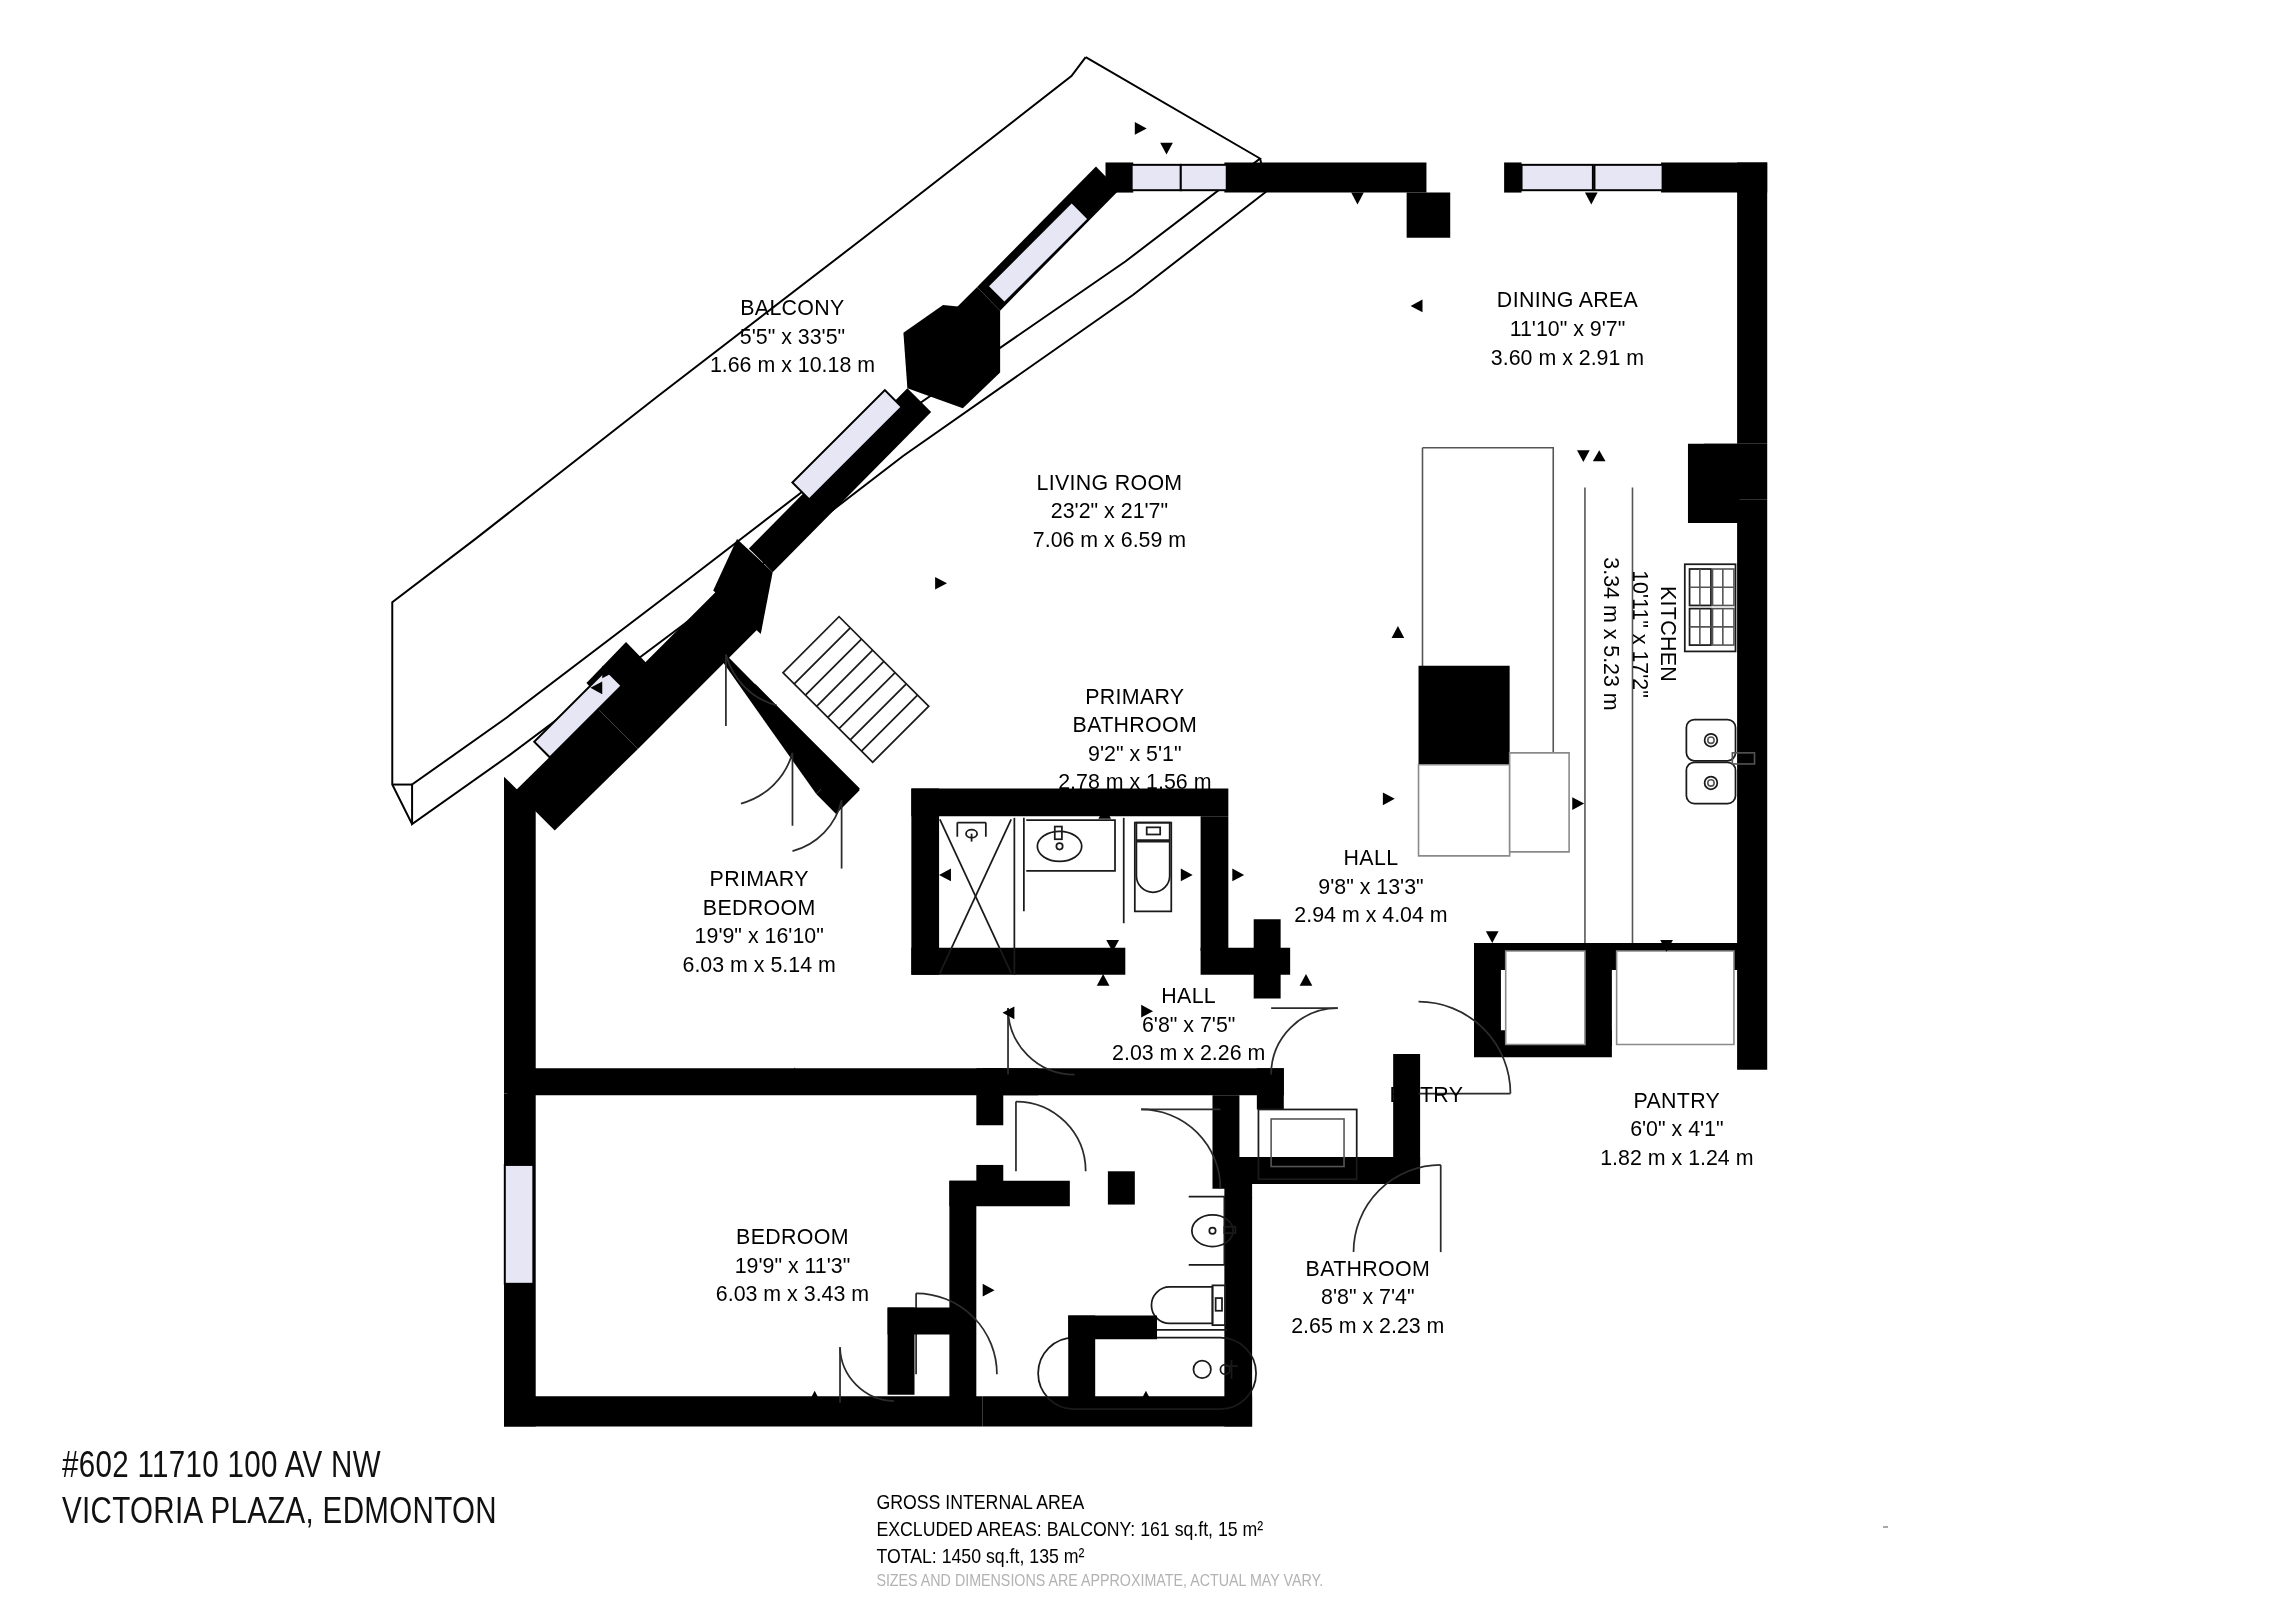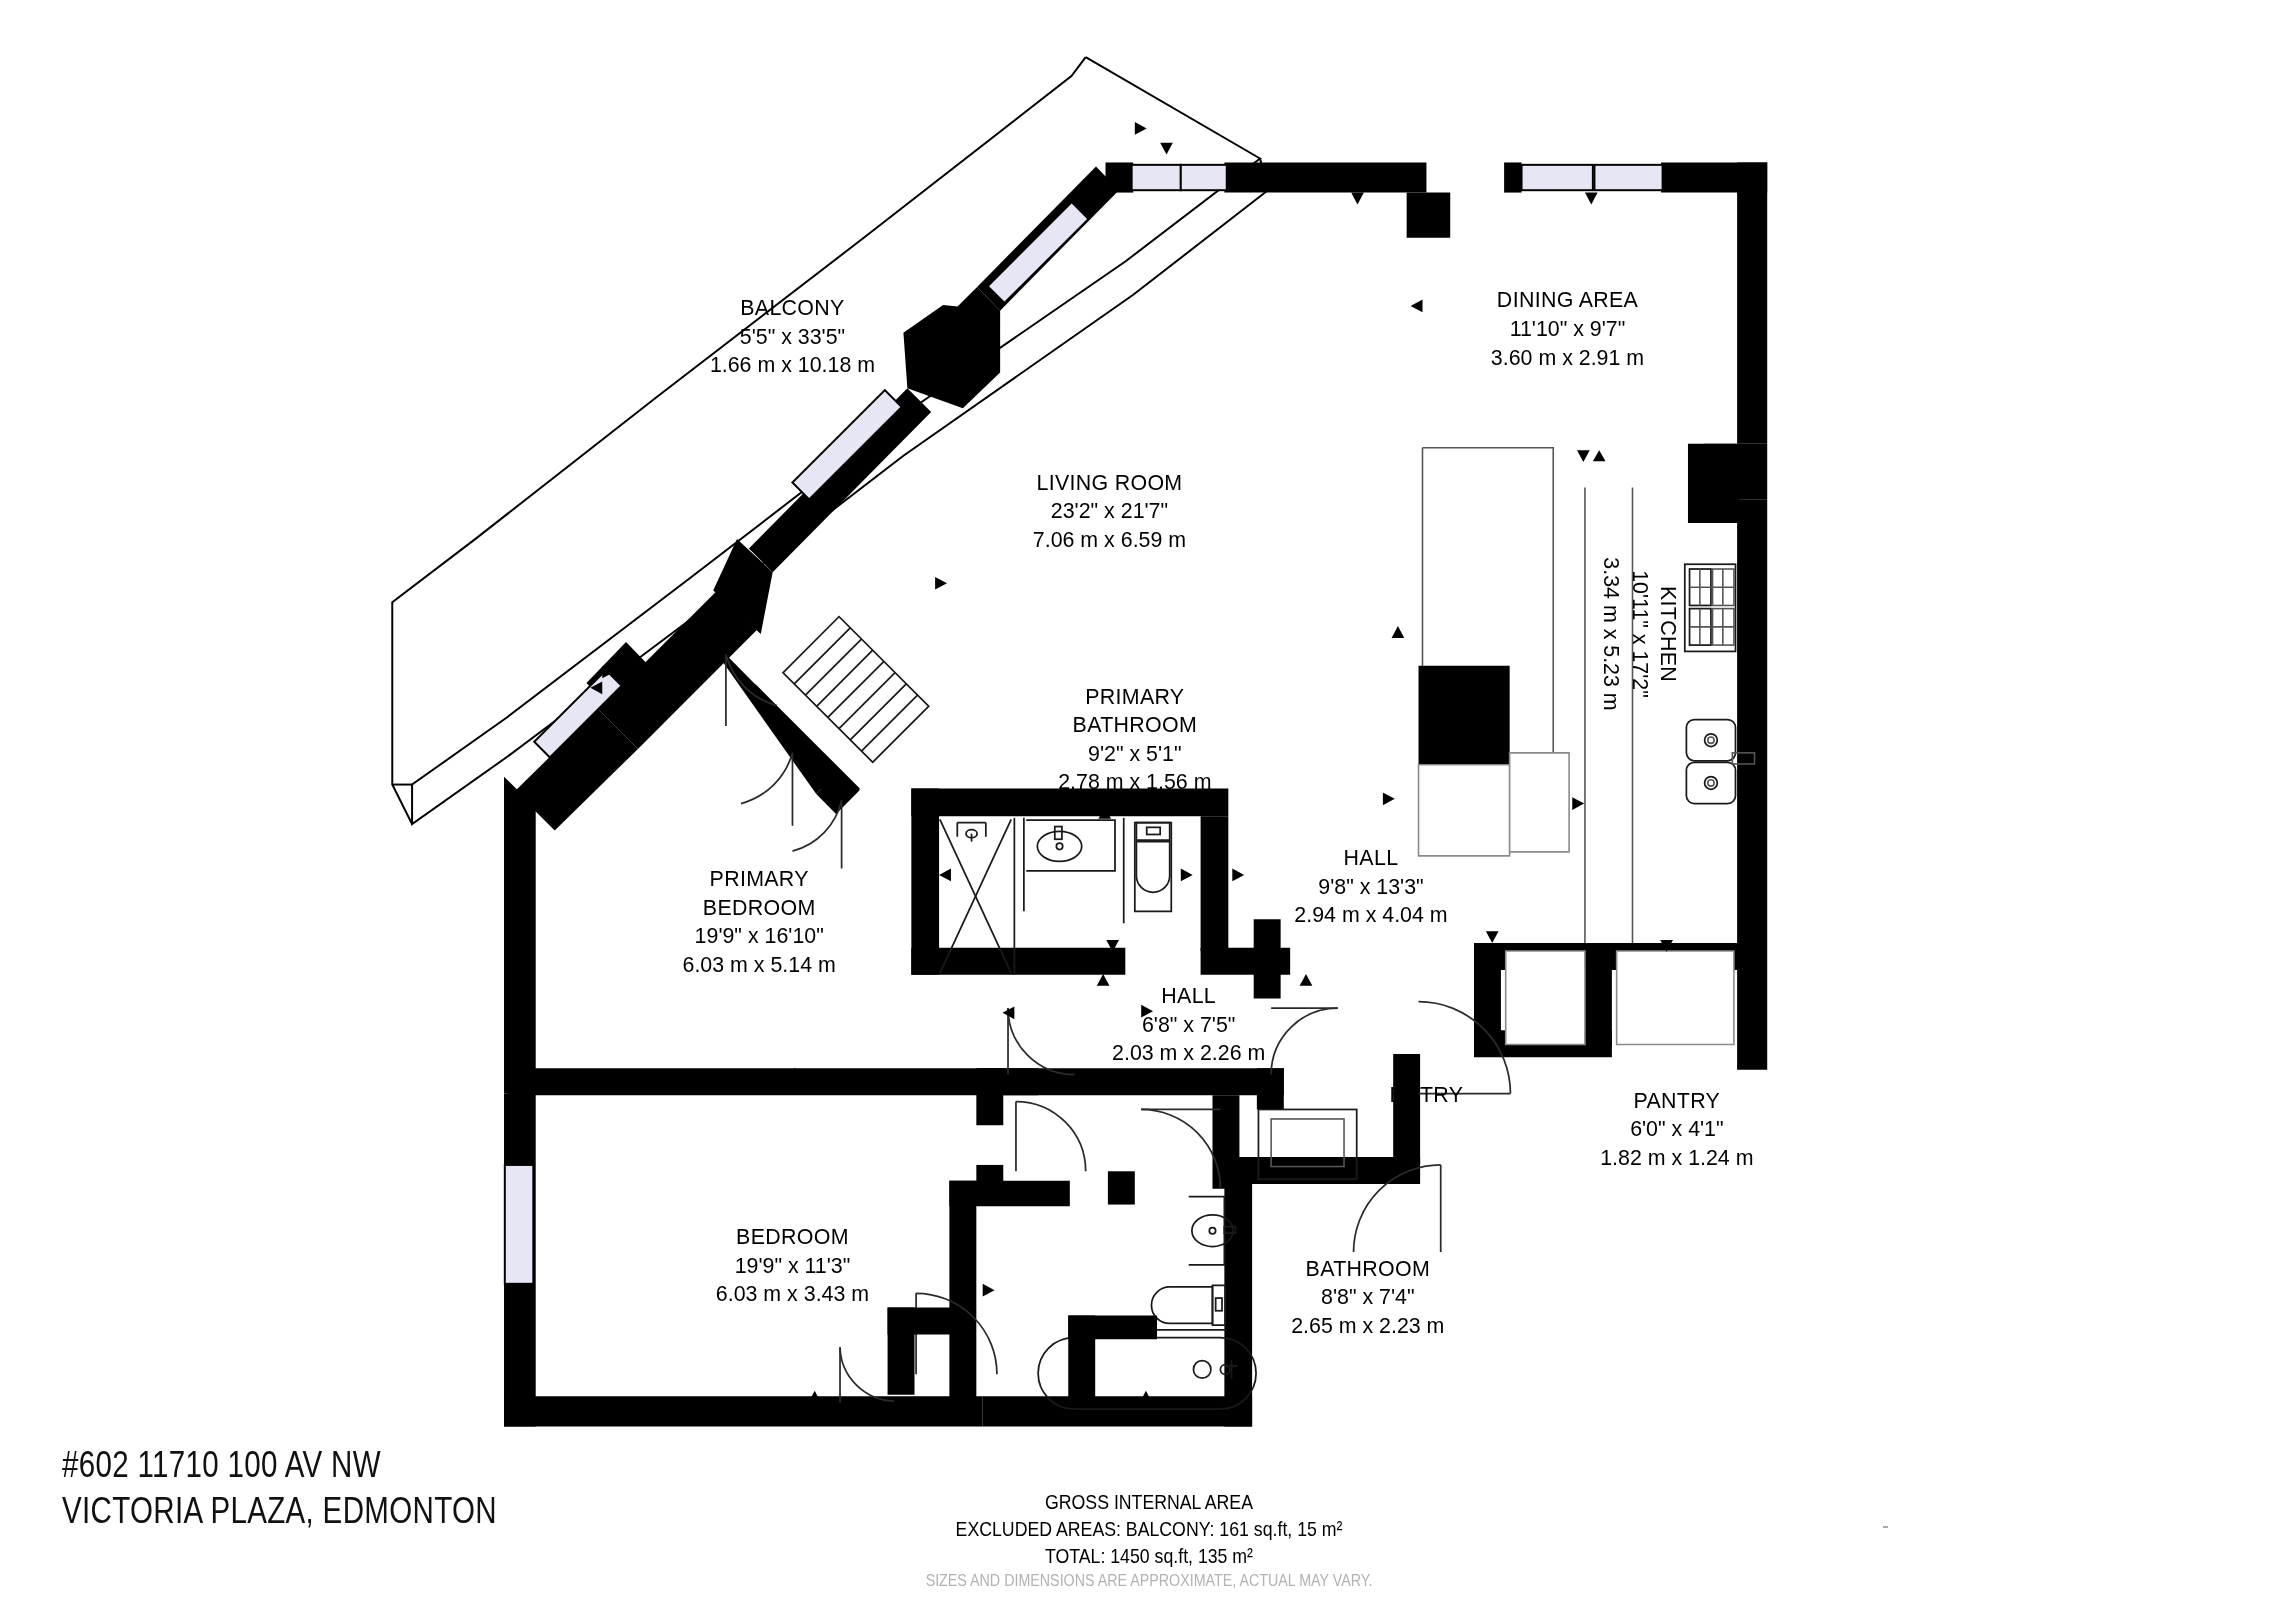--- a/index.html
+++ b/index.html
@@ -59,21 +59,20 @@
     transform-origin: left center;
   }
   #title-1 { left: 62px; top: 1444px; }
   #title-2 { left: 62px; top: 1490px; }
 
   .footer-block {
     position: absolute;
     left: 832px;
     top: 1489px;
     width: 634px;
-    text-align: center;
     font-family: "Liberation Sans Narrow", "Liberation Sans", sans-serif;
     font-stretch: condensed;
   }
   .footer-line {
     font-size: 20.6px;
     color: #000000;
     line-height: 1.30;
     white-space: nowrap;
     transform: scaleX(0.86);
   }

